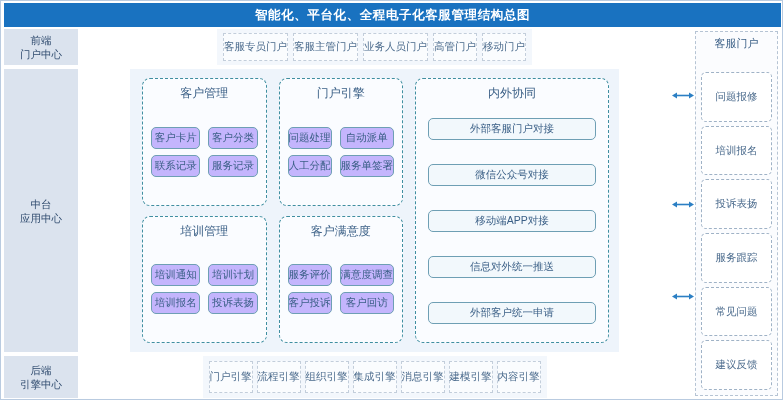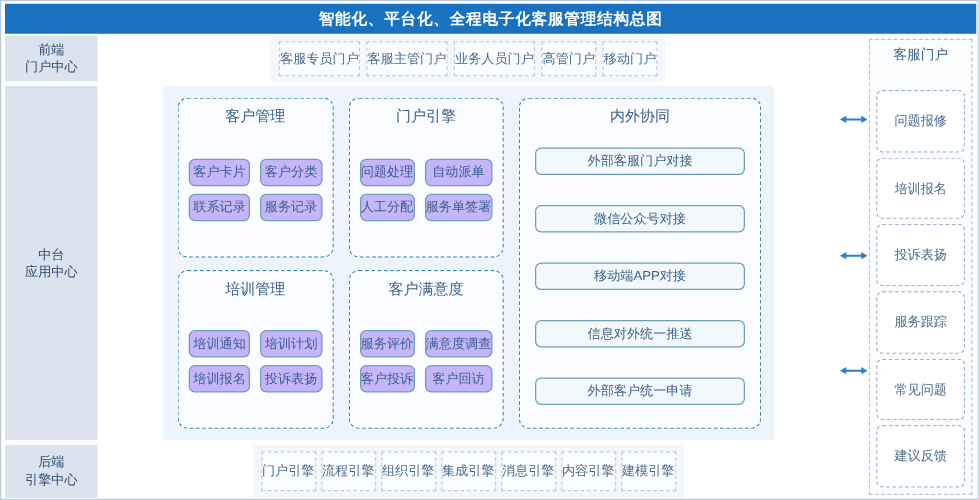--- a/index.html
+++ b/index.html
@@ -362,24 +362,24 @@
         <div class="engine-cell">
           <span class="lbl">组织引擎</span>
         </div>
         <div class="engine-cell">
           <span class="lbl">集成引擎</span>
         </div>
         <div class="engine-cell">
           <span class="lbl">消息引擎</span>
         </div>
         <div class="engine-cell">
+          <span class="lbl">建模引擎</span>
+        </div>
+        <div class="engine-cell">
           <span class="lbl">内容引擎</span>
-        </div>
-        <div class="engine-cell">
-          <span class="lbl">建模引擎</span>
         </div>
       </div>
 
     </div>
 
     <div class="arrow-col">
       <div class="arrow" style="top:62px">
         <svg width="22" height="9" viewBox="0 0 22 9">
           <line x1="4" y1="4.5" x2="18" y2="4.5" stroke="#2b7fc4" stroke-width="1.6"></line>
           <polygon points="0,4.5 5,1.6 5,7.4" fill="#2b7fc4"></polygon>

